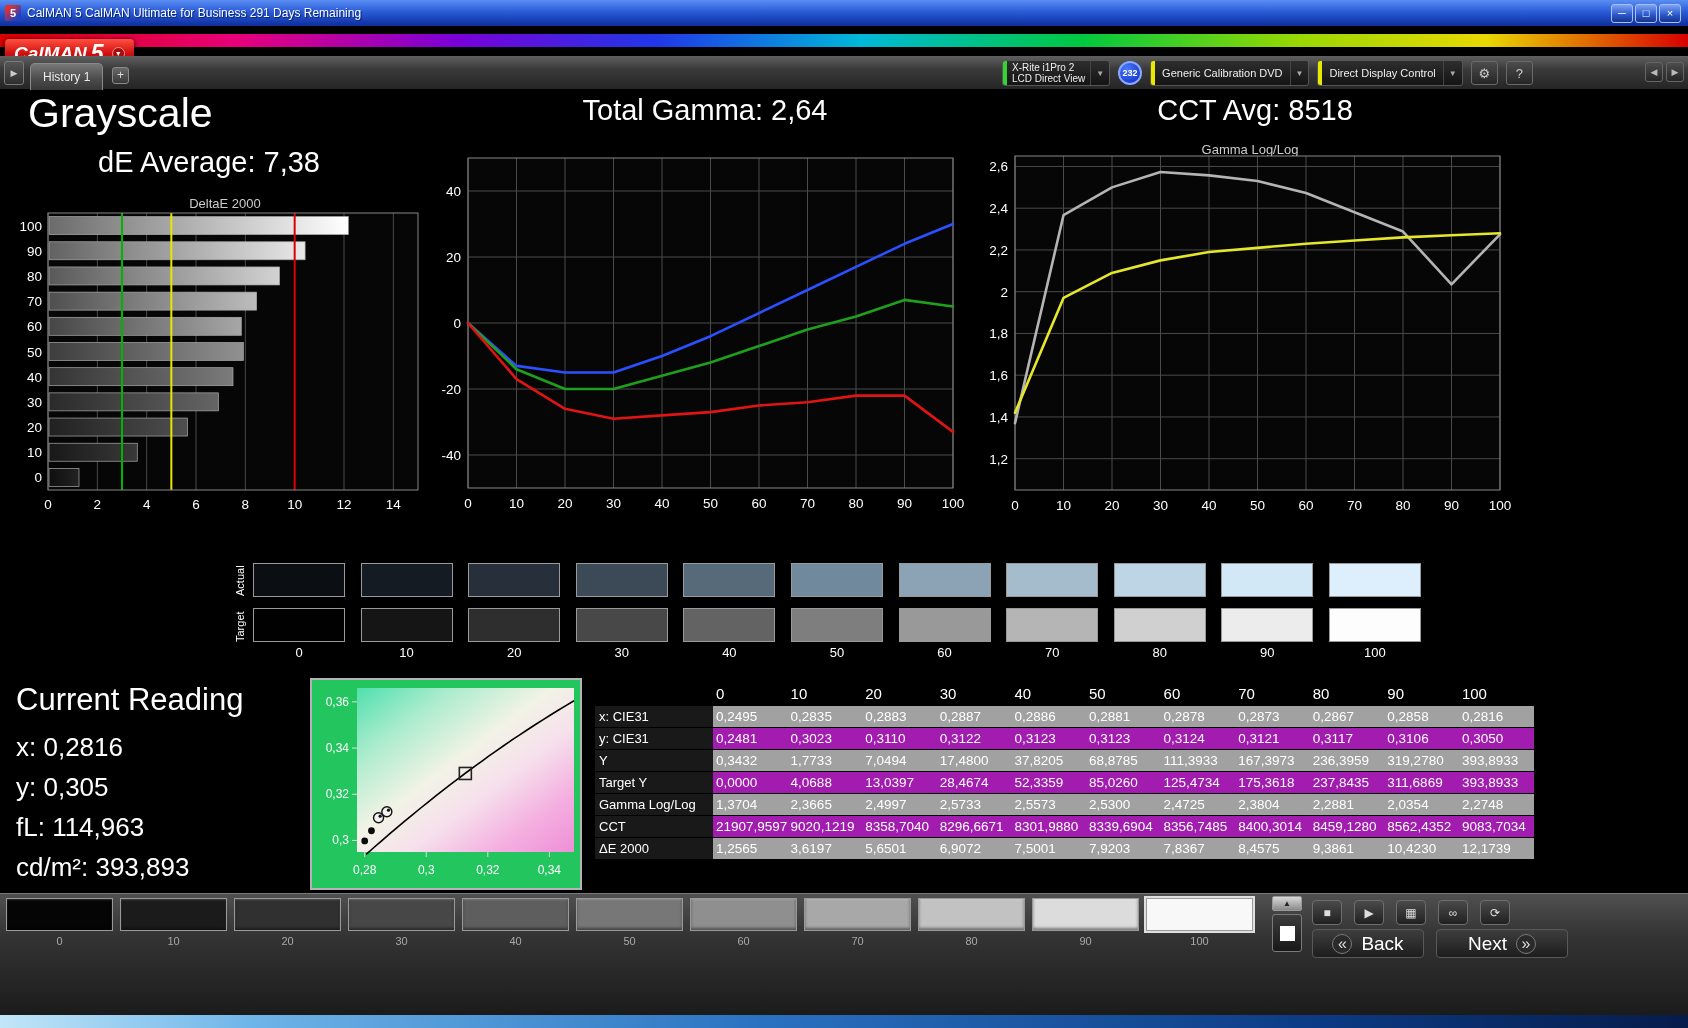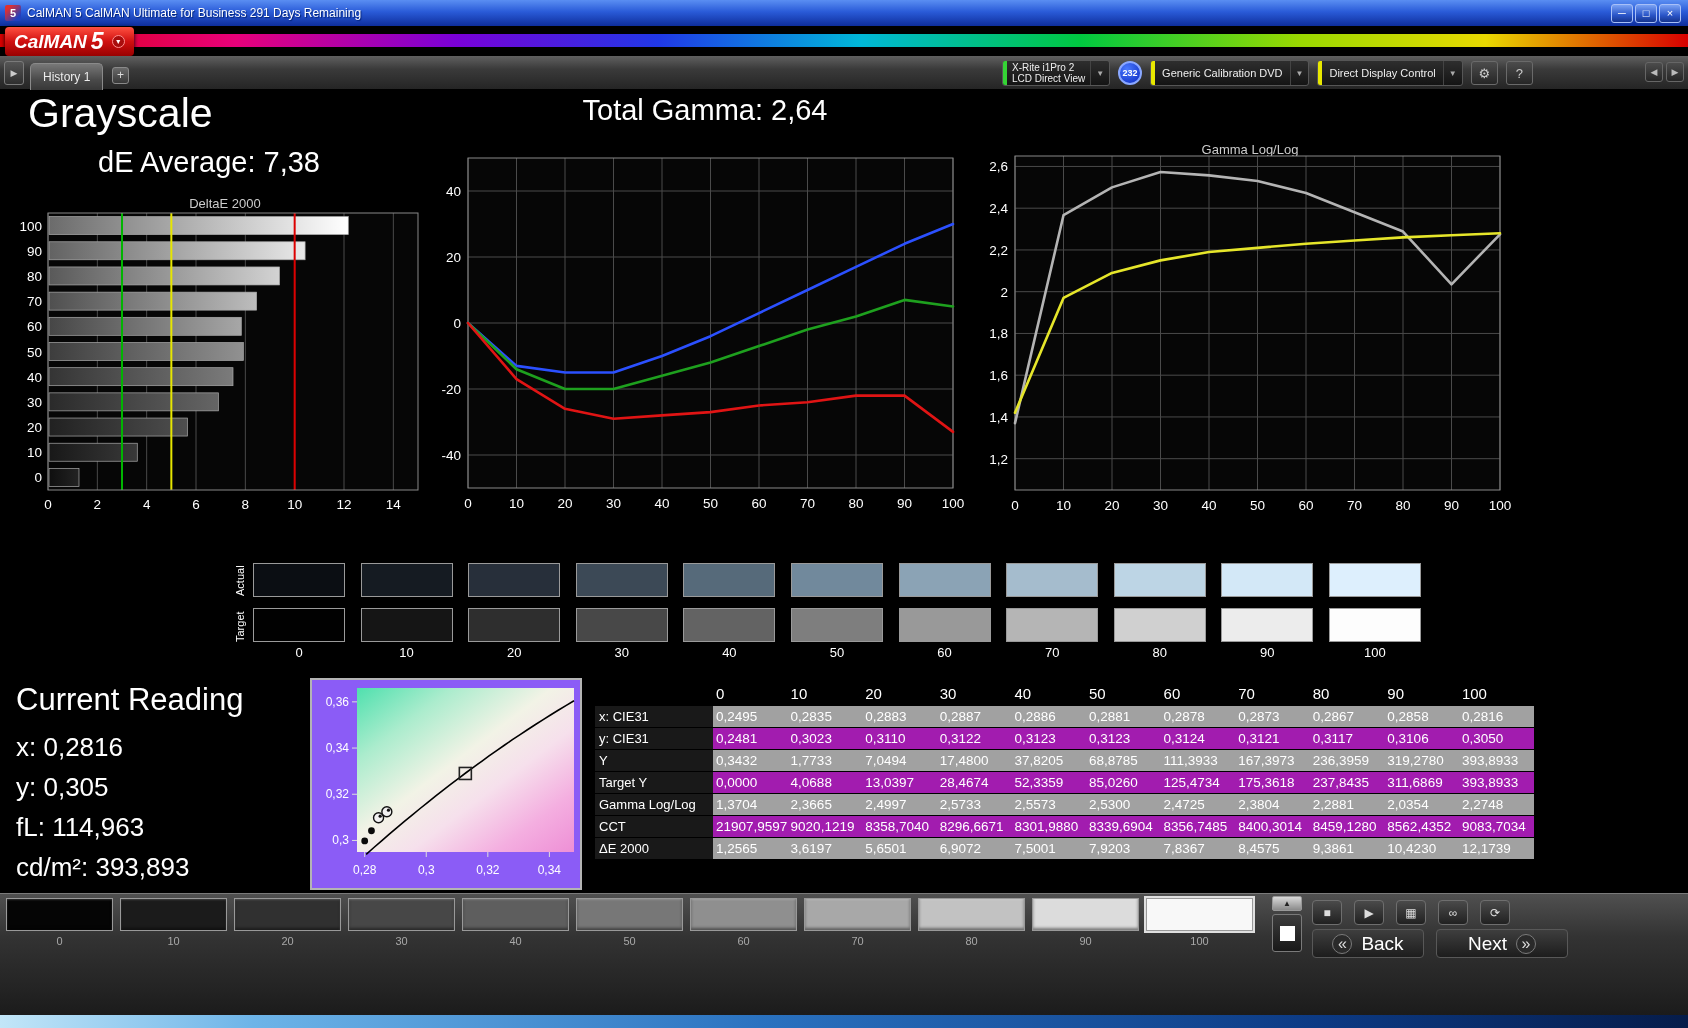--- a/index.html
+++ b/index.html
@@ -14,21 +14,21 @@
     color:#fff;font-size:11px;font-weight:bold;text-align:center;line-height:16px;margin-right:6px;border-radius:2px;}
   .title-text{color:#fff;font-size:12px;font-weight:normal;flex:1;text-shadow:1px 1px 1px #002277;}
   .win-btns{display:flex;gap:2px;margin-right:2px;}
   .win-btn{width:22px;height:19px;background:linear-gradient(180deg,#7aa2f4,#2a55c8 60%,#16348e);
     border:1px solid #a8c0f8;border-radius:3px;color:#fff;font-size:11px;text-align:center;line-height:17px;cursor:default;}
 
   
   .logobar{position:absolute;left:0;top:26px;width:100%;height:30px;background:#000;}
   .rainbow{position:absolute;left:0;top:8px;width:100%;height:13px;
     background:linear-gradient(90deg,#d80000 0%,#e8007a 14%,#7a00d8 27%,#2038e8 39%,#00b8d8 51%,#00c840 64%,#9ad800 77%,#e8d800 88%,#d80000 100%);}
-  .logo{position:absolute;left:5px;top:1px;height:29px;display:flex;align-items:center;padding:0 9px;
+  .logo{position:absolute;left:5px;top:13px;height:29px;display:flex;align-items:center;padding:0 9px;
     background:linear-gradient(180deg,#ff5040,#d01010 50%,#990000);border-radius:4px;box-shadow:0 1px 4px #000;gap:2px;}
   .logo-brand{color:#fff;font-size:19px;font-weight:bold;font-style:italic;}
   .logo-5{color:#fff;font-size:23px;font-weight:bold;font-style:italic;margin-left:2px;}
   .logo-caret{color:#fff;background:#a80d0d;border:1px solid #ff9090;border-radius:50%;
     width:13px;height:13px;font-size:8px;line-height:11px;text-align:center;margin-left:6px;}
 
   
   .tabbar{position:absolute;left:0;top:56px;width:100%;height:34px;
     background:linear-gradient(180deg,#606060,#3a3a3a 40%,#252525);border-bottom:1px solid #000;}
   .nav-flyout{position:absolute;left:4px;top:5px;width:20px;height:24px;
@@ -79,21 +79,21 @@
   .r1{top:18px;} .r2{top:63px;} .r3{top:100px;}
   .swatch{width:92px;height:34px;border:1px solid #9a9a9a;}
   .swatch-label{width:92px;color:#fff;font-size:13px;text-align:center;}
 
   
   .reading{position:absolute;left:16px;top:682px;color:#fff;}
   .reading-title{font-size:31px;font-weight:300;}
   #reading-lines{margin-top:9px;}
   .reading-line{font-size:26px;line-height:40px;font-weight:300;}
 
-  .cie-box{position:absolute;left:310px;top:678px;width:272px;height:212px;background:#8b5cf6;border:2px solid #b4b4b4;}
+  .cie-box{position:absolute;left:310px;top:678px;width:272px;height:212px;background:#22c55e;border:2px solid #b4b4b4;}
   #cie-svg{width:268px;height:208px;display:block;}
 
   .data-table{position:absolute;left:595px;top:682px;width:940px;}
   .trow{display:flex;height:21px;margin-bottom:1px;}
   .trow .lab{width:118px;color:#fff;font-size:13px;background:#191919;padding-left:4px;line-height:21px;white-space:nowrap;overflow:hidden;}
   .trow .val{width:74.6px;color:#fff;font-size:13.5px;background:#a1a1a1;padding-left:3px;line-height:21px;white-space:nowrap;overflow:hidden;}
   .trow.row-odd .val{background:#a21caf;}
   .thead{height:23px;}
   .thead .lab{background:transparent;}
   .thead .val{background:transparent;color:#fff;font-size:15px;line-height:23px;}
@@ -187,20 +187,21 @@
       <div class="edge-btn">
           <span>▶</span>
         </div>
     </div>
   </div>
 
   <div class="main">
     <div class="h-grayscale">Grayscale</div>
     <div class="h-de">dE Average: 7,38</div>
     <div class="h-gamma">Total Gamma: 2,64</div>
+    <div class="h-cct">CCT Avg: 8518</div>
     <div class="chart-title t1">DeltaE 2000</div>
     <div class="chart-title t3">Gamma Log/Log</div>
     <svg id="chart-de" viewBox="0 0 425 305">
         <rect x="38" y="8" width="370" height="277" fill="#060606"></rect>
         <line x1="38" y1="8" x2="38" y2="285" stroke="#4a4a4a"></line>
         <text x="38" y="304" fill="#fff" font-size="13.5" text-anchor="middle">0</text>
         <line x1="87.33333333333334" y1="8" x2="87.33333333333334" y2="285" stroke="#4a4a4a"></line>
         <text x="87.33333333333334" y="304" fill="#fff" font-size="13.5" text-anchor="middle">2</text>
         <line x1="136.66666666666669" y1="8" x2="136.66666666666669" y2="285" stroke="#4a4a4a"></line>
         <text x="136.66666666666669" y="304" fill="#fff" font-size="13.5" text-anchor="middle">4</text>

